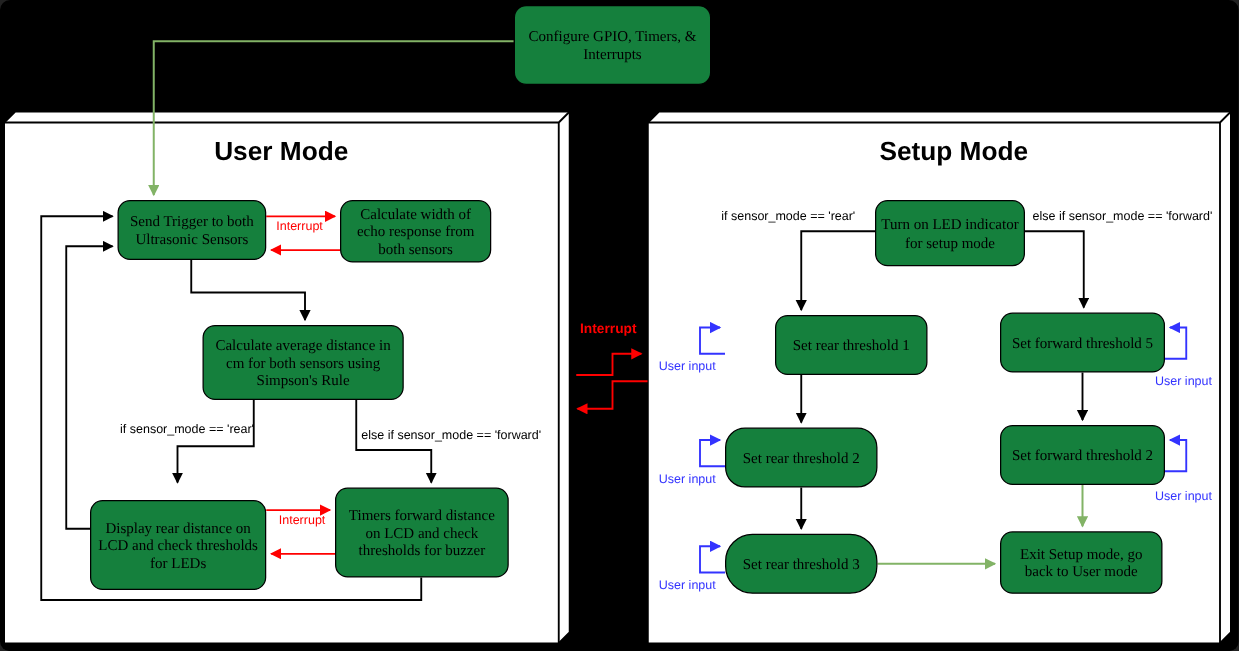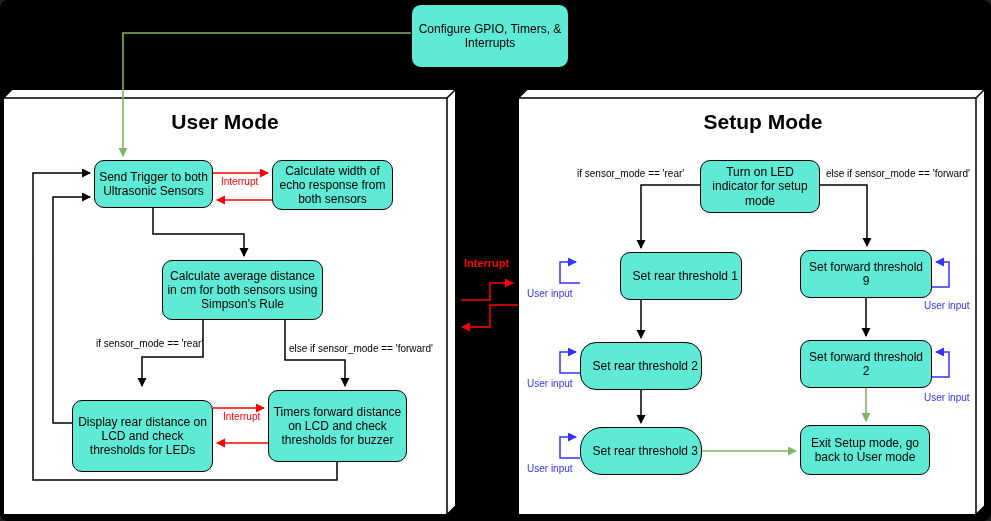--- a/index.html
+++ b/index.html
@@ -5,24 +5,24 @@
   html,body{margin:0;padding:0;background:#222;}
   .stage{
     position:relative;width:991px;height:521px;background:#000;
     overflow:hidden;border-radius:8px;
     font-family:"Liberation Sans", sans-serif;
     -webkit-font-smoothing:antialiased;
   }
   .stage svg{position:absolute;left:0;top:0;pointer-events:none;}
   .node{
     position:absolute;box-sizing:border-box;
-    background:#5eead4;border:1.5px solid #000;border-radius:10px;
-    display:flex;align-items:center;justify-content:flex-end;
+    background:#15803d;border:1.5px solid #000;border-radius:10px;
+    display:flex;align-items:center;justify-content:center;
     text-align:center;font-size:12px;line-height:1.18;color:#000;
-    padding:2px 3px;z-index:3;
+    padding:2px 3px;z-index:3;font-family:Liberation Serif, serif;
   }
   .panel-title{
     position:absolute;z-index:2;text-align:center;
     font-size:21px;font-weight:700;color:#000;
   }
   .lbl{
     position:absolute;z-index:3;font-size:10px;color:#000;white-space:nowrap;
   }
   .lbl.red{color:#ff0000;}
   .lbl.blue{color:#3333ff;}
@@ -118,21 +118,21 @@
   <div class="node" style="left:580px;top:252px;width:122px;height:48px;margin-left:40px;">
     <span>Set rear threshold 1</span>
   </div>
   <div class="node" style="left:580px;top:342px;width:122px;height:48px;border-radius:16px;">
     <span>Set rear threshold 2</span>
   </div>
   <div class="node" style="left:580px;top:427px;width:122px;height:48px;border-radius:22px;">
     <span>Set rear threshold 3</span>
   </div>
   <div class="node" style="left:800px;top:250px;width:132px;height:48px;">
-    <span>Set forward threshold 9</span>
+    <span>Set forward threshold 5</span>
   </div>
   <div class="node" style="left:800px;top:340px;width:132px;height:48px;">
     <span>Set forward threshold 2</span>
   </div>
   <div class="node" style="left:800px;top:425px;width:130px;height:50px;">
     <span>Exit Setup mode, go back to User mode</span>
   </div>
 
   <div class="lbl red" style="left:221px;top:176px;">Interrupt</div>
   <div class="lbl red" style="left:223px;top:411px;">Interrupt</div>

